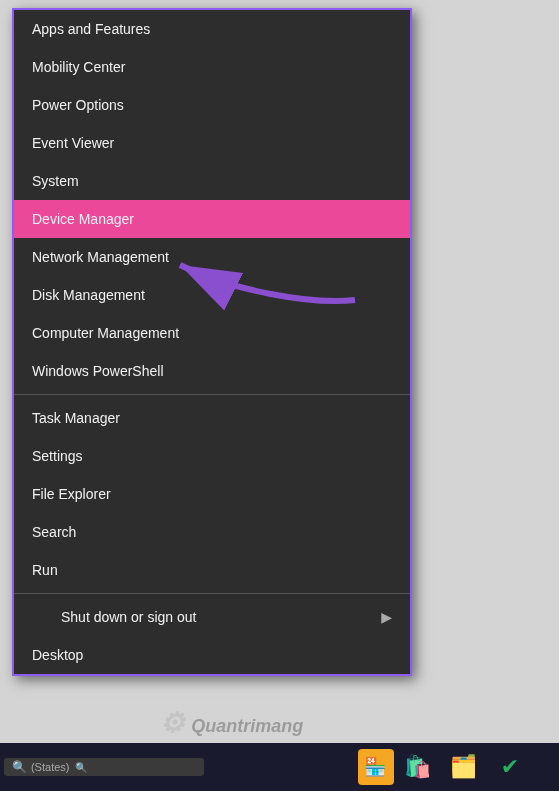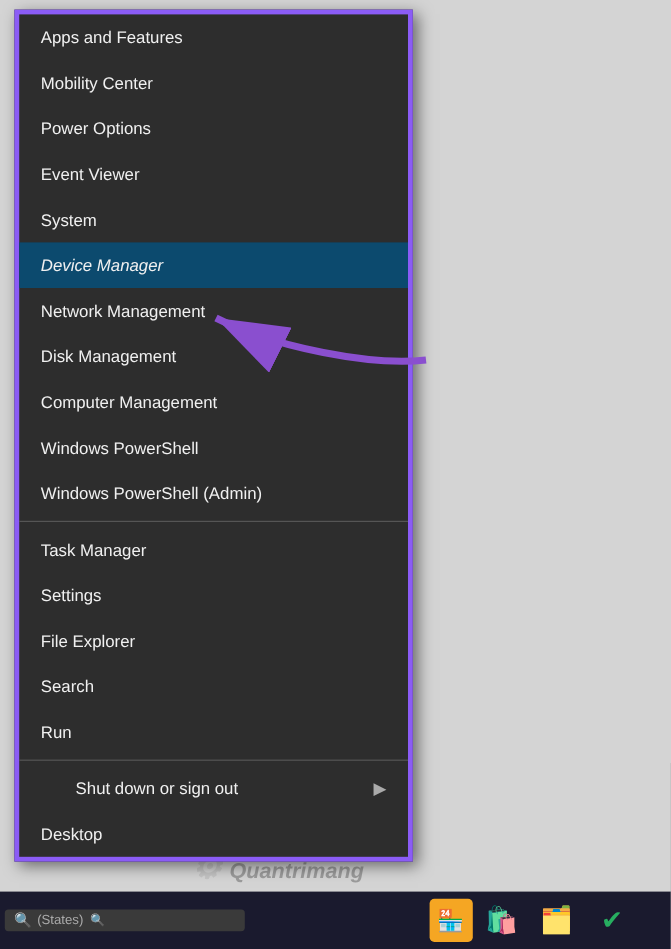--- a/index.html
+++ b/index.html
@@ -34,39 +34,38 @@
       width: 559px;
       height: 743px;
       background: #d4d4d4;
     }
 
     
     .context-menu {
       position: absolute;
       left: 12px;
       top: 8px;
-      width: 332px;
+      width: 400px;
       background: #2d2d2d;
       color: #ffffff;
       z-index: 100;
-      border: 4px solid #8b5cf6;
+      border: 2px solid #8b5cf6;
       box-shadow: 4px 4px 12px rgba(0,0,0,0.5);
     }
 
     .menu-item {
       padding: 11px 18px;
       cursor: pointer;
       font-size: 14px;
       color: #f0f0f0;
       white-space: nowrap;
     }
 
     .menu-item.highlighted {
-      background: #0c4a6e;
-      font-style: italic;
+      background: #ec4899;
     }
 
     .menu-divider {
       height: 1px;
       background: #555;
       margin: 4px 0;
     }
 
     
     .arrow-annotation {
@@ -122,21 +121,20 @@
   <div class="menu-item">Apps and Features</div>
   <div class="menu-item">Mobility Center</div>
   <div class="menu-item">Power Options</div>
   <div class="menu-item">Event Viewer</div>
   <div class="menu-item">System</div>
   <div class="menu-item highlighted">Device Manager</div>
   <div class="menu-item">Network Management</div>
   <div class="menu-item">Disk Management</div>
   <div class="menu-item">Computer Management</div>
   <div class="menu-item">Windows PowerShell</div>
-  <div class="menu-item">Windows PowerShell (Admin)</div>
 
   <div class="menu-divider"></div>
 
   <div class="menu-item">Task Manager</div>
   <div class="menu-item">Settings</div>
   <div class="menu-item">File Explorer</div>
   <div class="menu-item">Search</div>
   <div class="menu-item">Run</div>
 
   <div class="menu-divider"></div>

